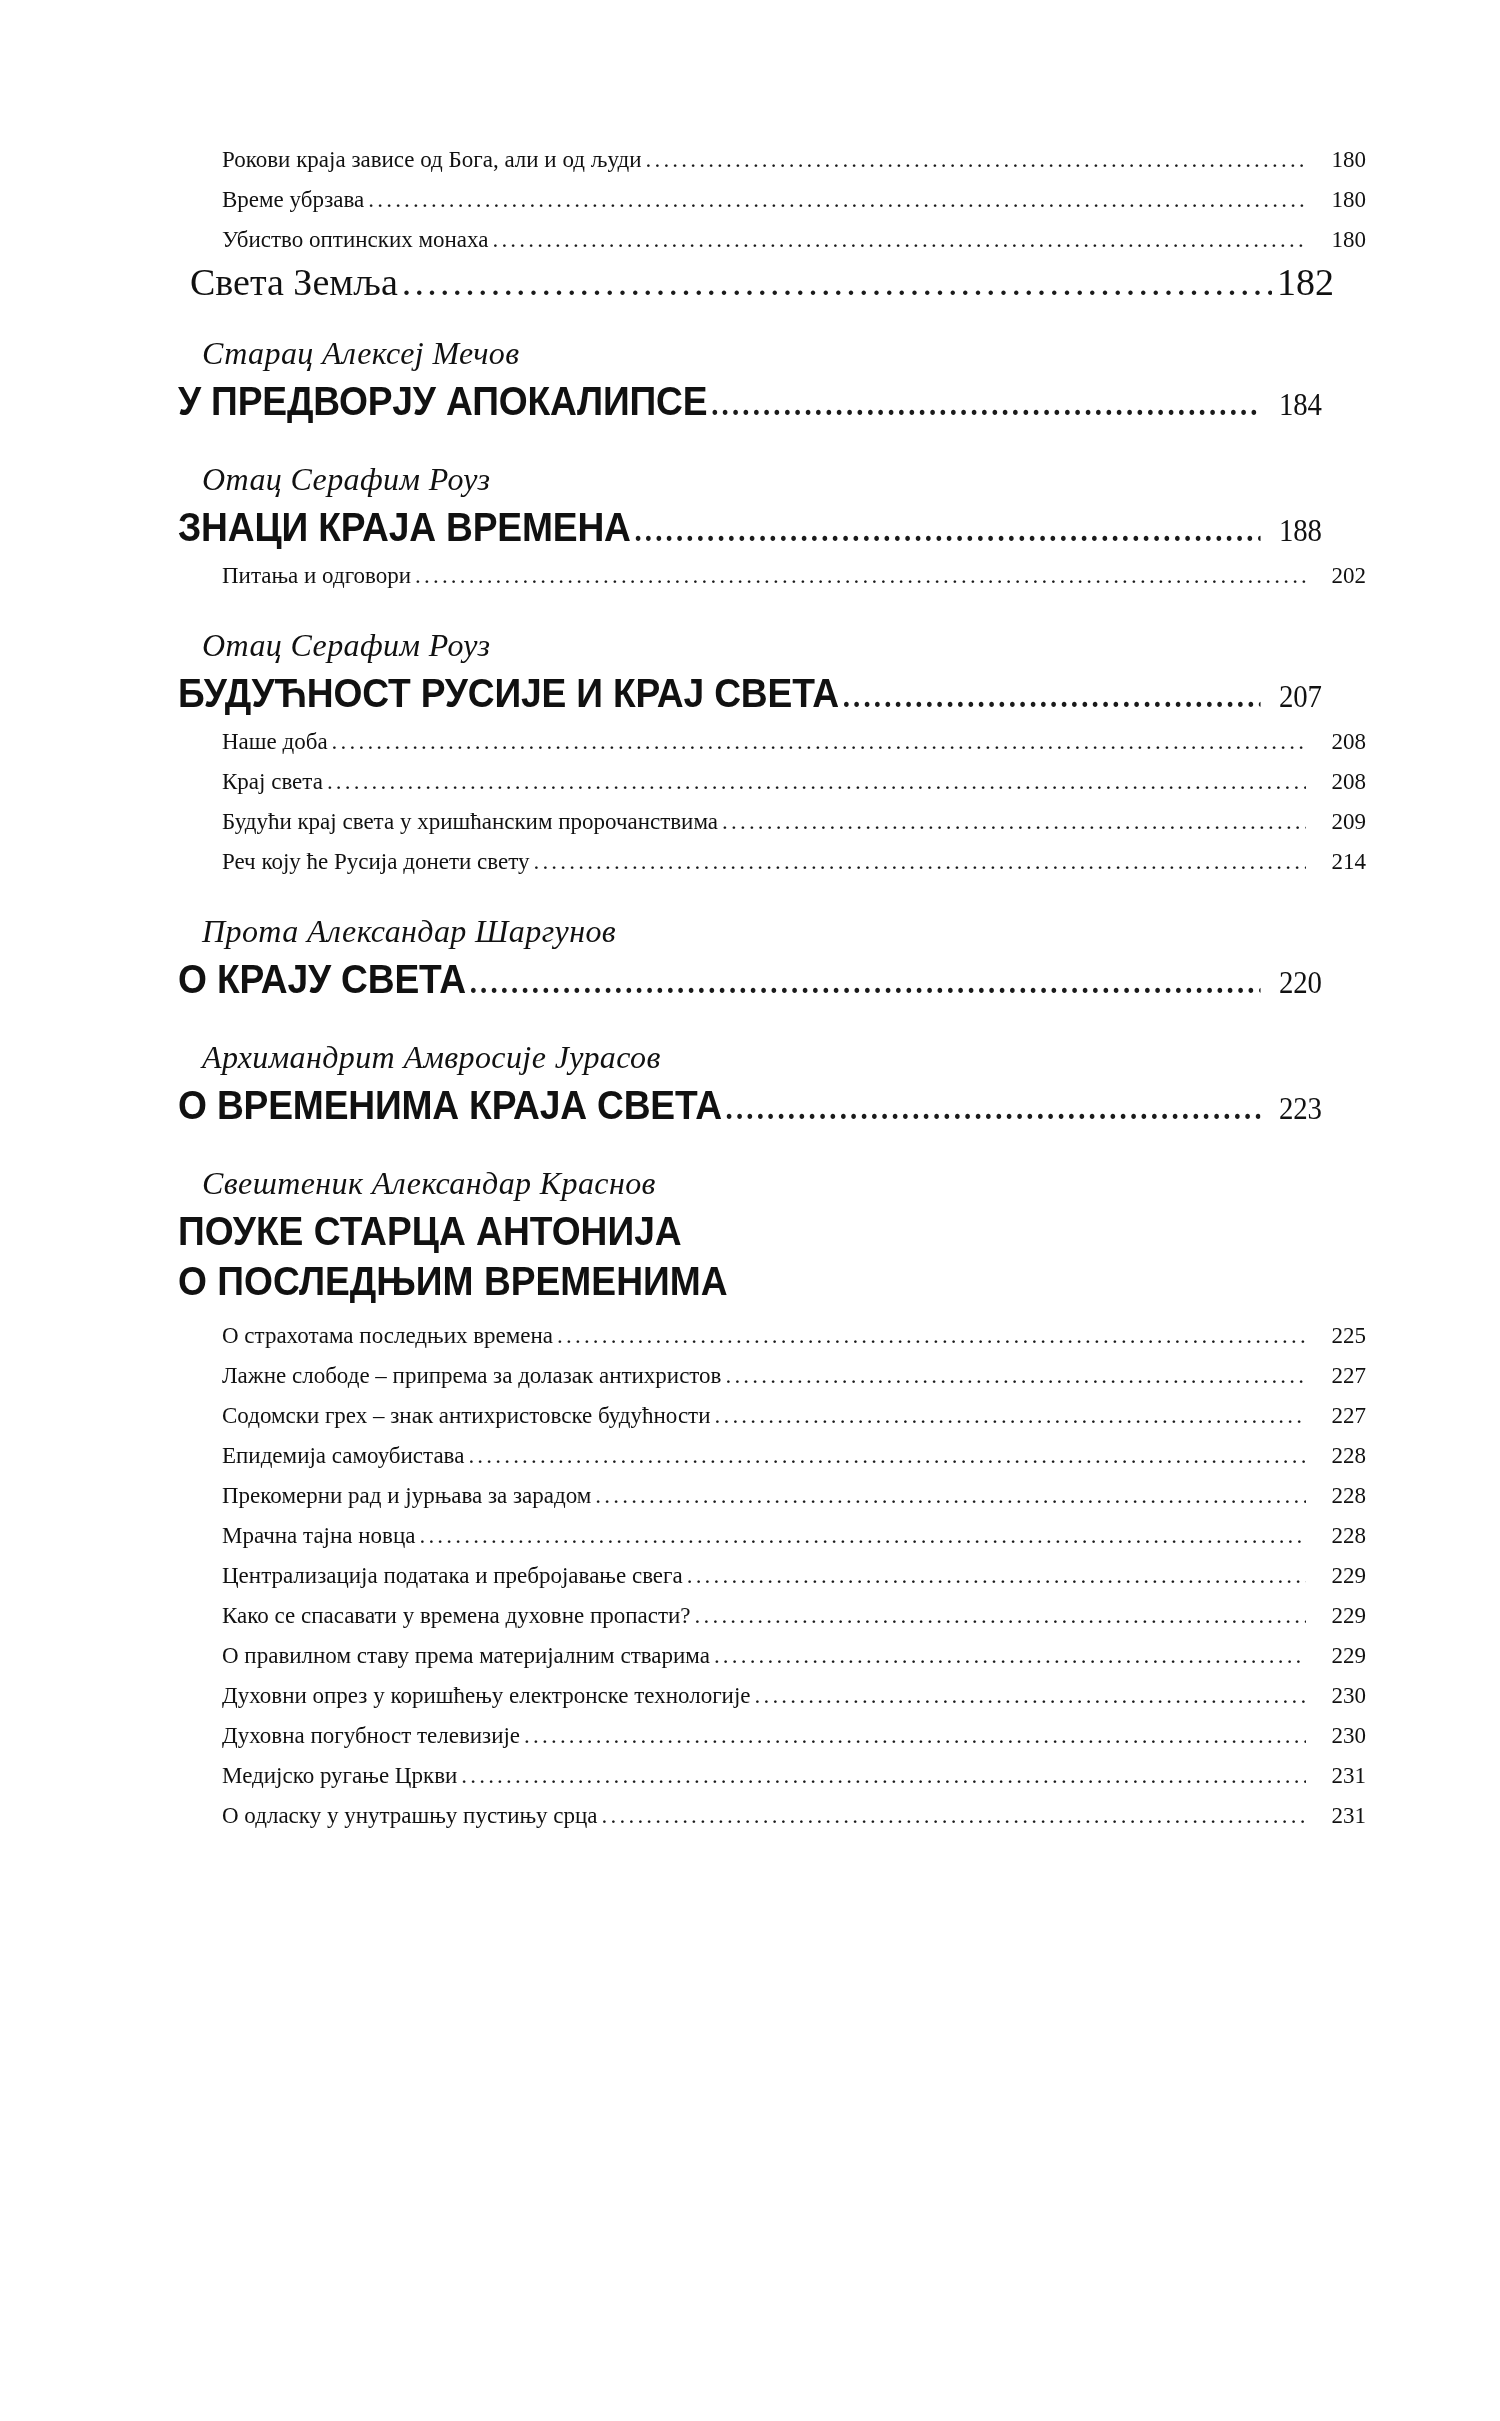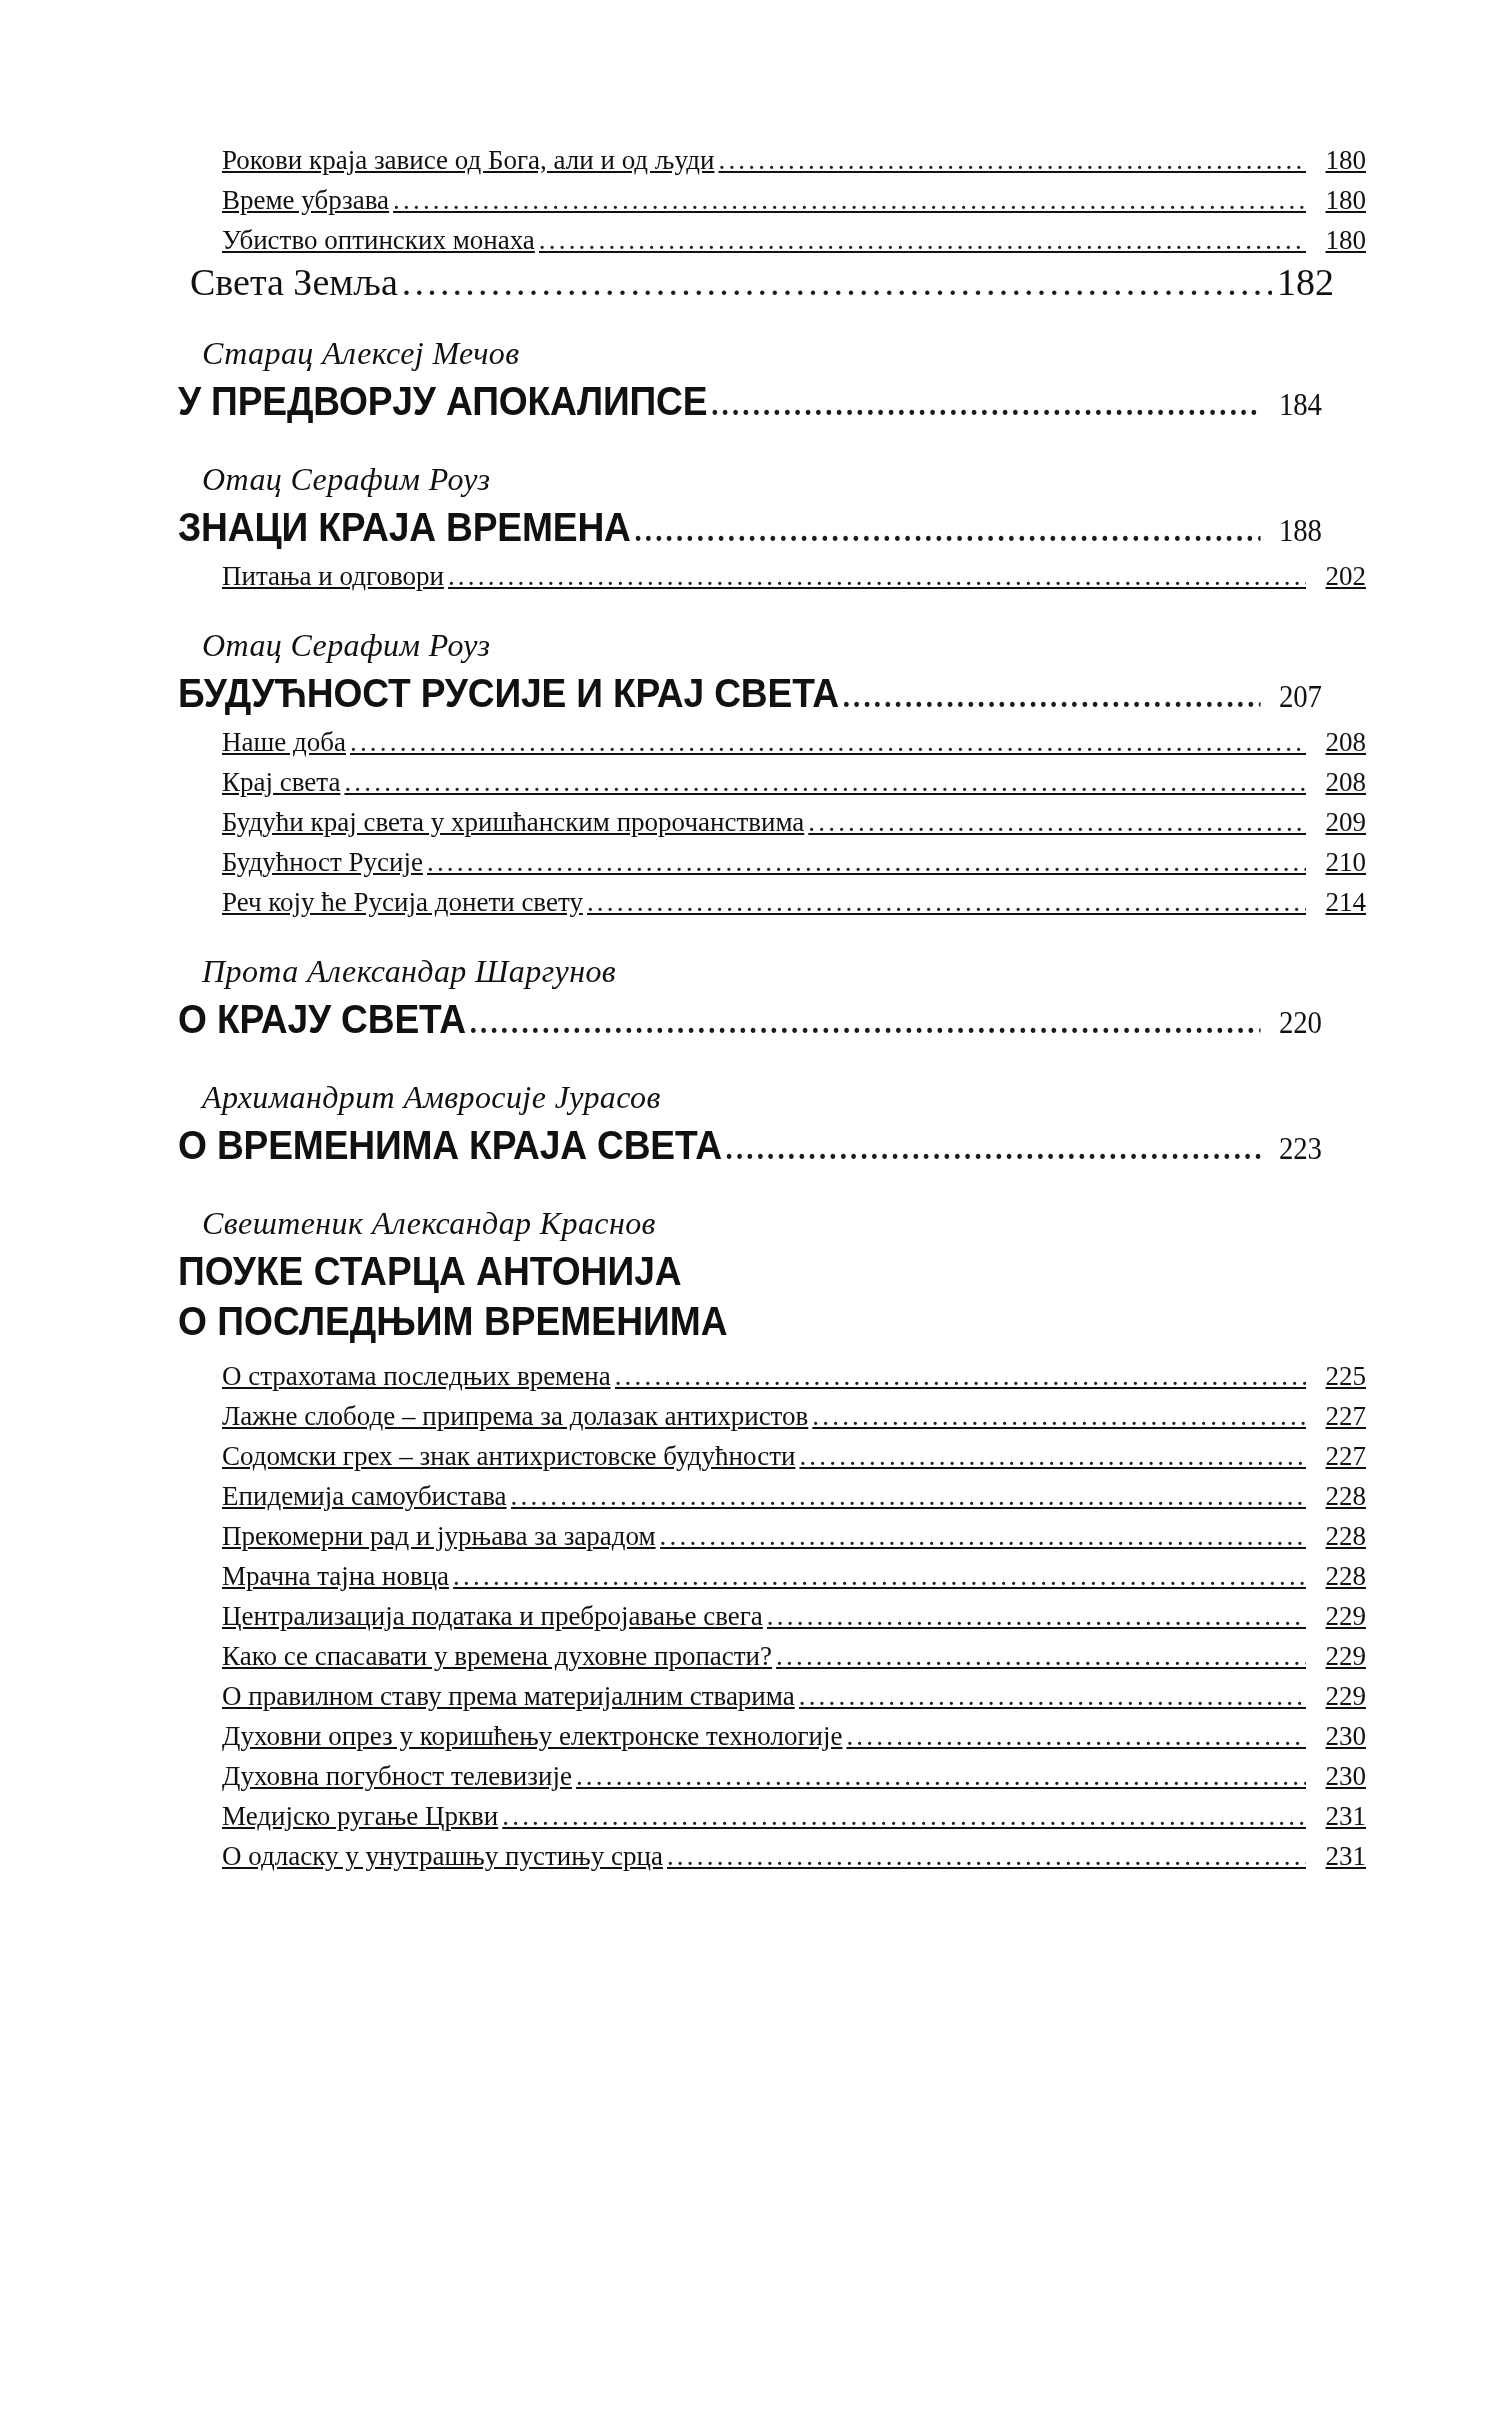--- a/index.html
+++ b/index.html
@@ -51,24 +51,23 @@
     color: #1a1a1a;
   }
   .entry .pnum {
     flex: 0 0 auto;
     text-align: right;
     white-space: pre;
   }
 
   
   .sub {
-    font-size: 27px;
+    font-size: 23px;
     line-height: 40px;
     padding-left: 44px;
-    text-decoration: underline;
   }
   .sub .pnum { min-width: 56px; }
 
   
   .sub1 {
     font-size: 38px;
     line-height: 44px;
     padding-left: 12px;
   }
   .sub1 .pnum { min-width: 58px; }
@@ -191,25 +190,20 @@
       <span class="etitle">Крај света</span>
       <span class="leader"></span>
       <span class="pnum">208</span>
     </div>
     <div class="entry sub">
       <span class="etitle">Будући крај света у хришћанским пророчанствима</span>
       <span class="leader"></span>
       <span class="pnum">209</span>
     </div>
     <div class="entry sub">
-      <span class="etitle">Будућност Русије</span>
-      <span class="leader"></span>
-      <span class="pnum">210</span>
-    </div>
-    <div class="entry sub">
       <span class="etitle">Реч коју ће Русија донети свету</span>
       <span class="leader"></span>
       <span class="pnum">214</span>
     </div>
   </div>
 
 
   <div>
     <div class="author">Прота Александар Шаргунов</div>
     <div class="entry chapter">

